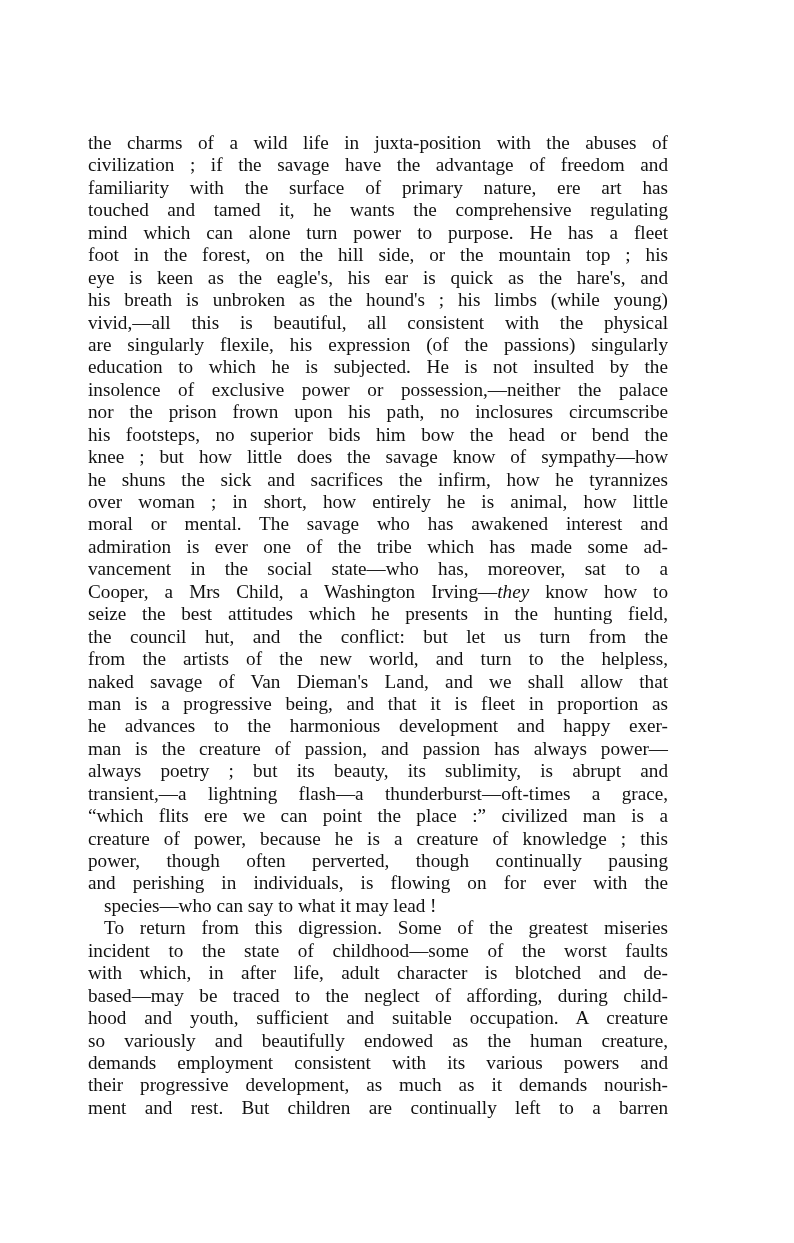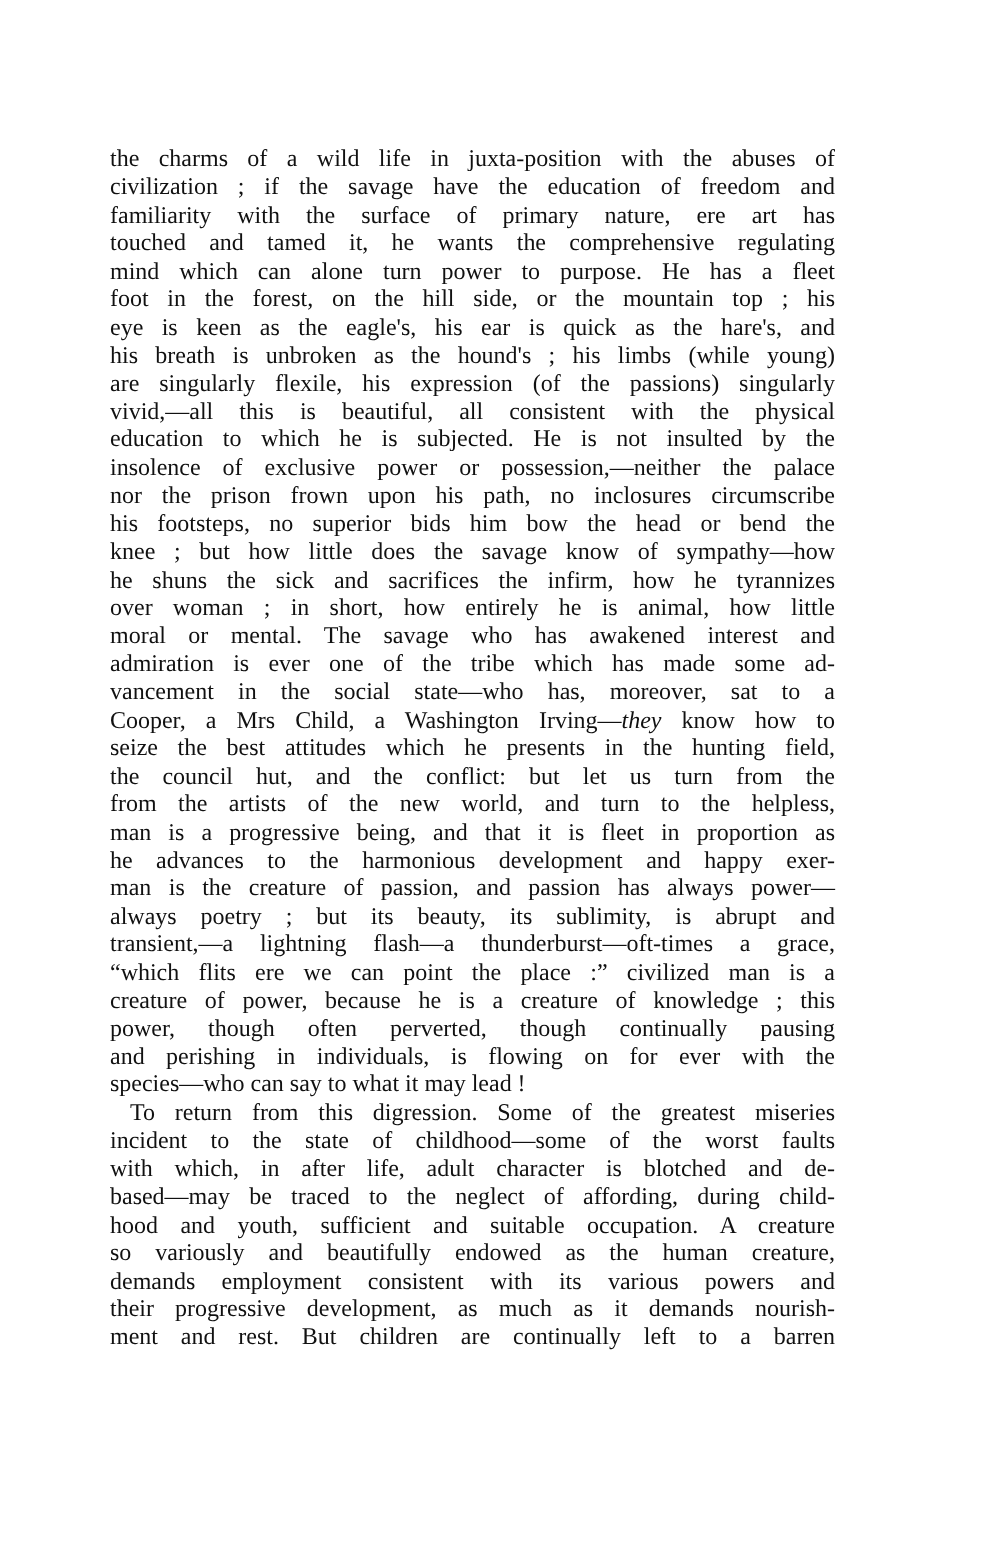--- a/index.html
+++ b/index.html
@@ -9,71 +9,73 @@
   }
   body {
     width: 794px;
     height: 1243px;
     position: relative;
     overflow: hidden;
   }
   .page {
     position: absolute;
     left: 88px;
-    top: 117px;
+    top: 132px;
     width: 580px;
   }
   .line {
     font-family: "Liberation Serif", "DejaVu Serif", serif;
     font-size: 19.2px;
     line-height: 22.45px;
     height: 22.45px;
     color: #111111;
     white-space: nowrap;
     text-align: justify;
     text-align-last: justify;
     overflow: visible;
   }
   .line.last {
     text-align-last: left;
+    margin-left: 16px;
   }
   .line.indent {
     padding-left: 16px;
   }
   .line em { }
 </style>
 </head>
 <body>
 
 <div class="page">
   <div class="paragraph">
     <div class="line">the charms of a wild life in juxta-position with the abuses of</div>
-    <div class="line">civilization ; if the savage have the education of freedom and</div>
+    <div class="line">civilization ; if the savage have the advantage of freedom and</div>
     <div class="line">familiarity with the surface of primary nature, ere art has</div>
     <div class="line">touched and tamed it, he wants the comprehensive regulating</div>
     <div class="line">mind which can alone turn power to purpose. He has a fleet</div>
     <div class="line">foot in the forest, on the hill side, or the mountain top ; his</div>
     <div class="line">eye is keen as the eagle's, his ear is quick as the hare's, and</div>
     <div class="line">his breath is unbroken as the hound's ; his limbs (while young)</div>
+    <div class="line">vivid,—all this is beautiful, all consistent with the physical</div>
     <div class="line">are singularly flexile, his expression (of the passions) singularly</div>
-    <div class="line">vivid,—all this is beautiful, all consistent with the physical</div>
     <div class="line">education to which he is subjected. He is not insulted by the</div>
     <div class="line">insolence of exclusive power or possession,—neither the palace</div>
     <div class="line">nor the prison frown upon his path, no inclosures circumscribe</div>
     <div class="line">his footsteps, no superior bids him bow the head or bend the</div>
     <div class="line">knee ; but how little does the savage know of sympathy—how</div>
     <div class="line">he shuns the sick and sacrifices the infirm, how he tyrannizes</div>
     <div class="line">over woman ; in short, how entirely he is animal, how little</div>
     <div class="line">moral or mental. The savage who has awakened interest and</div>
     <div class="line">admiration is ever one of the tribe which has made some ad-</div>
     <div class="line">vancement in the social state—who has, moreover, sat to a</div>
     <div class="line"><span>Cooper, a Mrs Child, a Washington Irving—</span><em>they</em><span> know how to</span></div>
     <div class="line">seize the best attitudes which he presents in the hunting field,</div>
     <div class="line">the council hut, and the conflict: but let us turn from the</div>
     <div class="line">from the artists of the new world, and turn to the helpless,</div>
+    <div class="line">naked savage of Van Dieman's Land, and we shall allow that</div>
     <div class="line">man is a progressive being, and that it is fleet in proportion as</div>
     <div class="line">he advances to the harmonious development and happy exer-</div>
     <div class="line">man is the creature of passion, and passion has always power—</div>
     <div class="line">always poetry ; but its beauty, its sublimity, is abrupt and</div>
     <div class="line">transient,—a lightning flash—a thunderburst—oft-times a grace,</div>
     <div class="line">“which flits ere we can point the place :” civilized man is a</div>
     <div class="line">creature of power, because he is a creature of knowledge ; this</div>
     <div class="line">power, though often perverted, though continually pausing</div>
     <div class="line">and perishing in individuals, is flowing on for ever with the</div>
     <div class="line last">species—who can say to what it may lead !</div>

